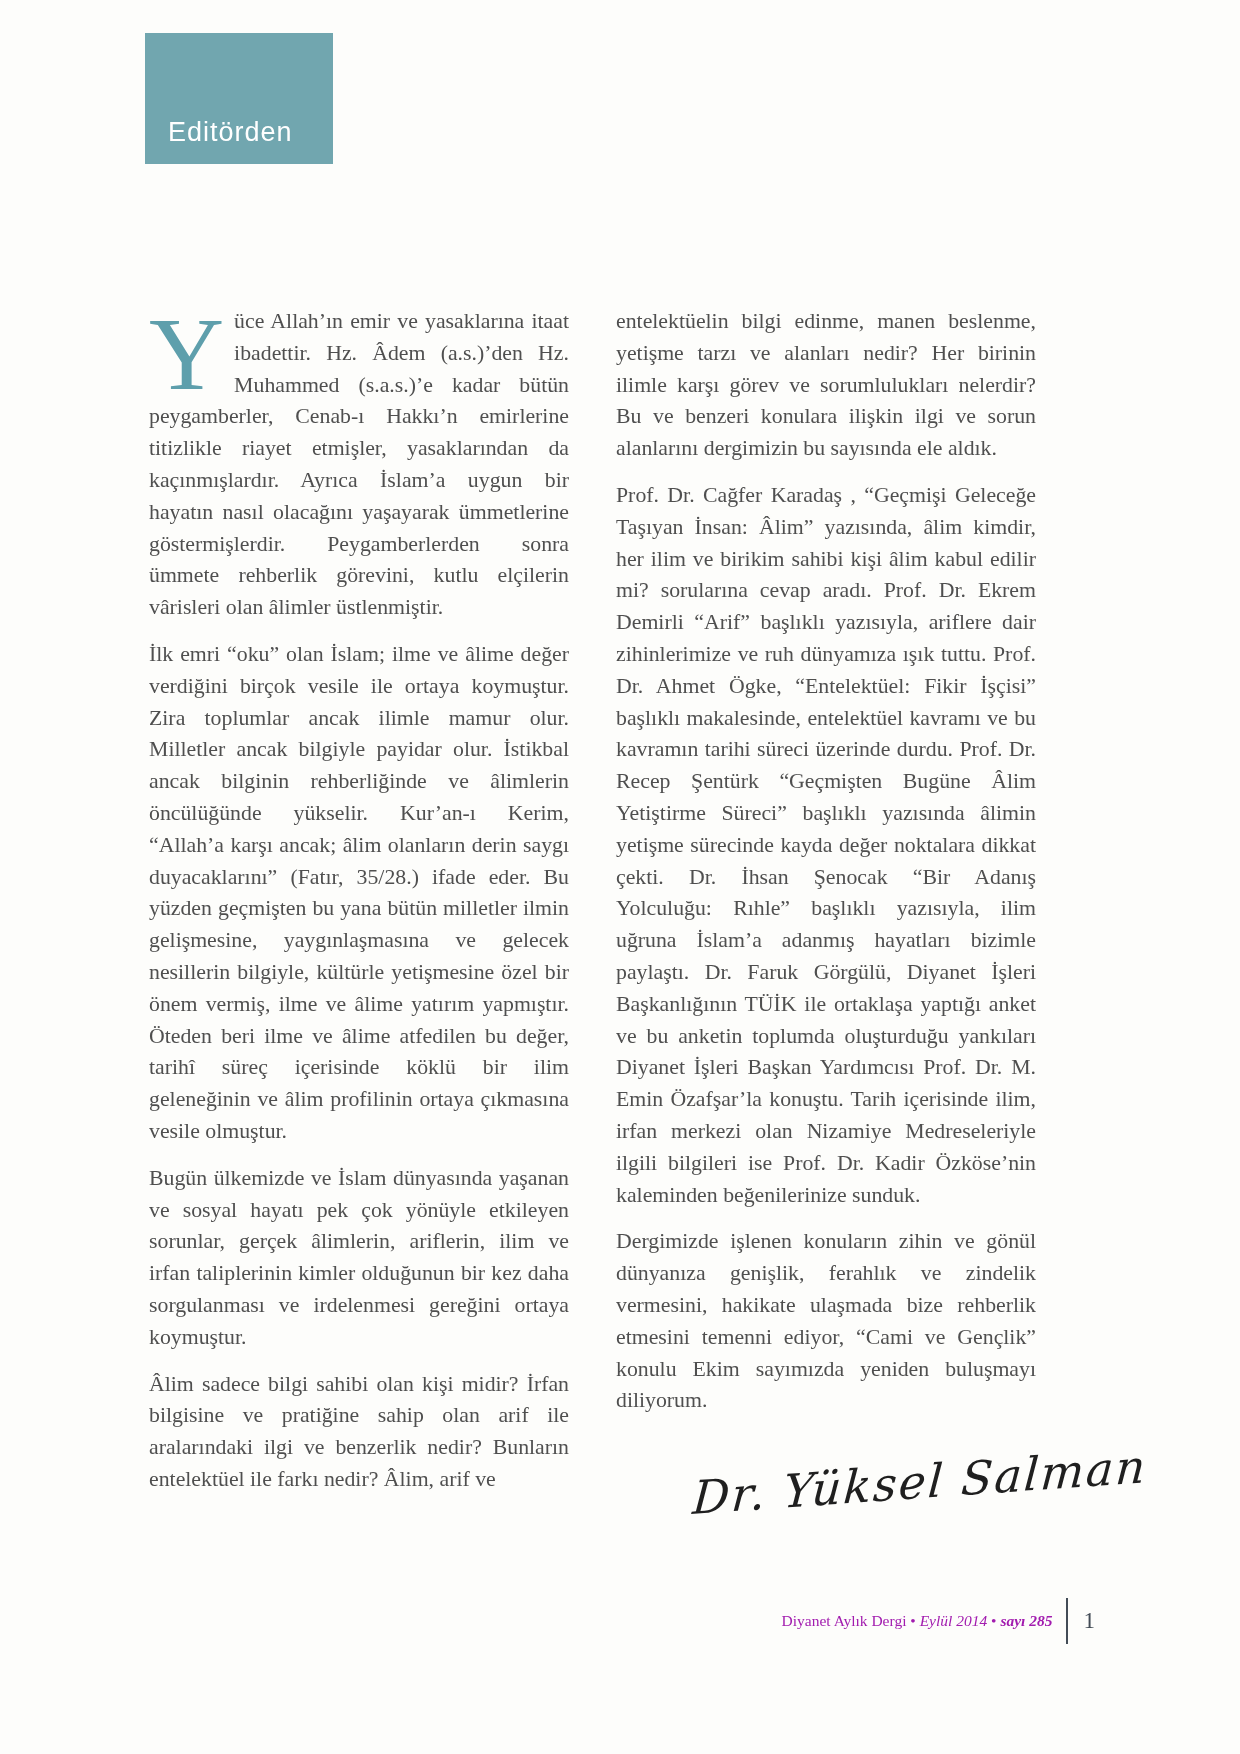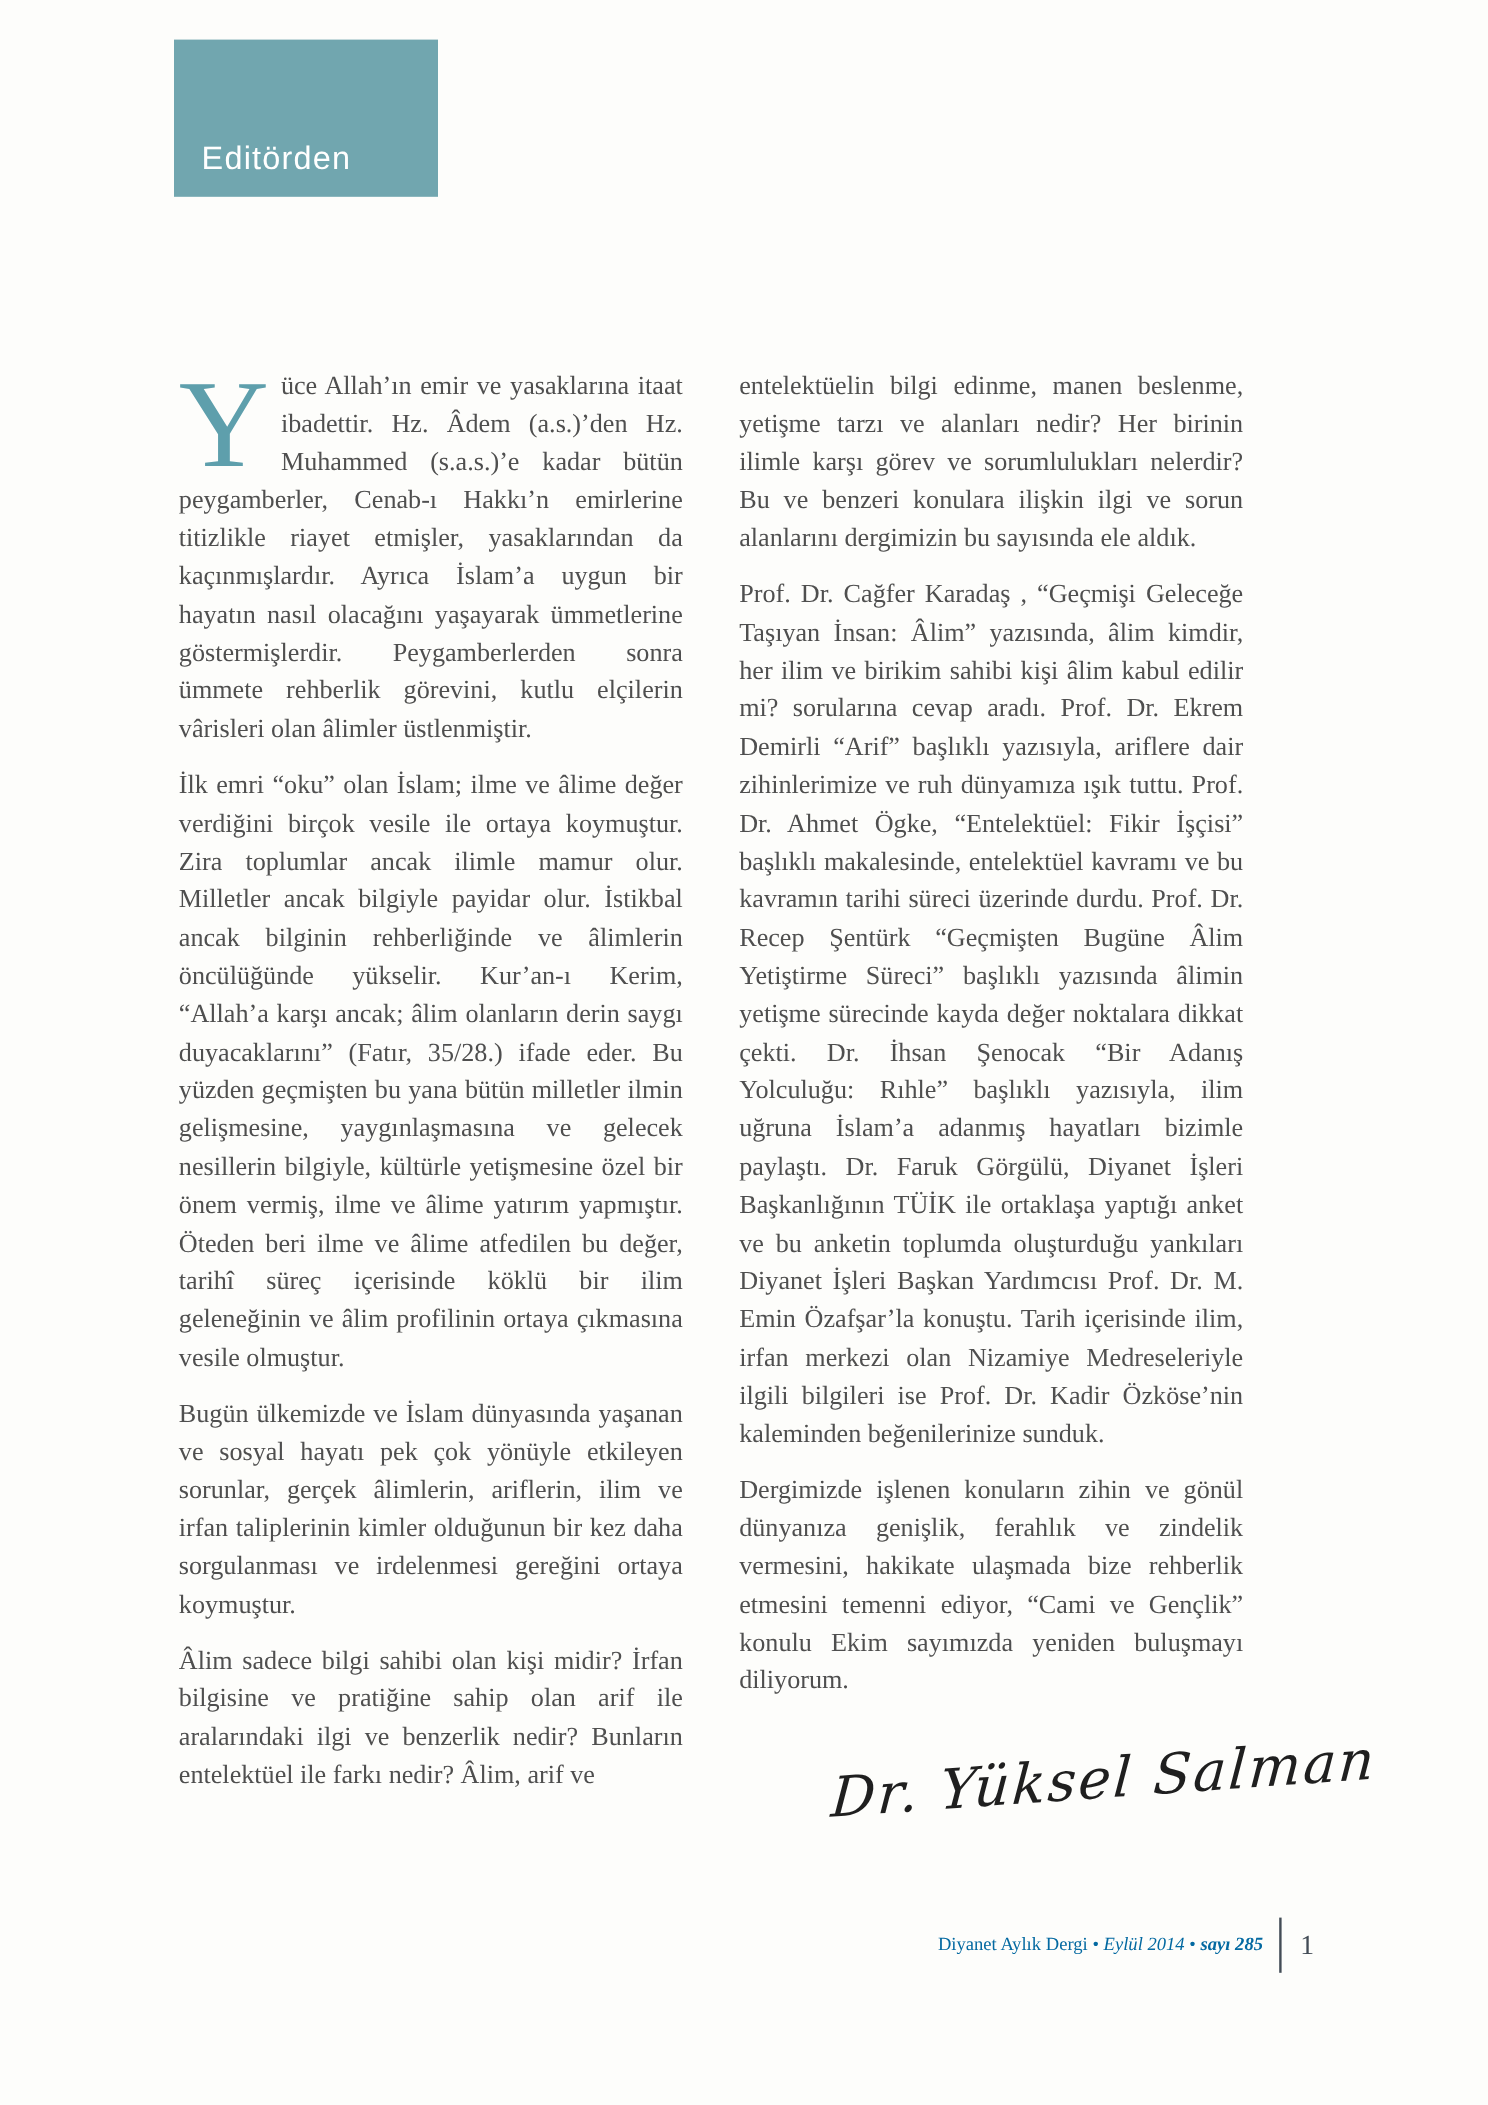--- a/index.html
+++ b/index.html
@@ -10,21 +10,21 @@
     position: relative;
     overflow: hidden;
     font-family: "Liberation Serif", serif;
   }
 
   
   .section-box {
     position: absolute;
     left: 145px;
     top: 33px;
-    width: 220px;
+    width: 188px;
     height: 131px;
     background: #71a6af;
     display: flex;
     align-items: flex-end;
   }
   .section-box .label {
     font-family: "Liberation Sans", sans-serif;
     font-weight: 400;
     font-size: 27px;
     letter-spacing: 1px;
@@ -84,21 +84,21 @@
     position: absolute;
     top: 1598px;
     left: 0;
     width: 1095px;
     display: flex;
     justify-content: flex-end;
     align-items: center;
   }
   .footer .meta {
     font-size: 15.5px;
-    color: #0369a1;
+    color: #a21caf;
     white-space: nowrap;
   }
   .footer .meta .it { font-style: italic; }
   .footer .meta .bi { font-style: italic; font-weight: bold; }
   .footer .divider {
     width: 2px;
     height: 46px;
     background: #434c56;
     margin: 0 16px 0 13px;
     align-self: center;

